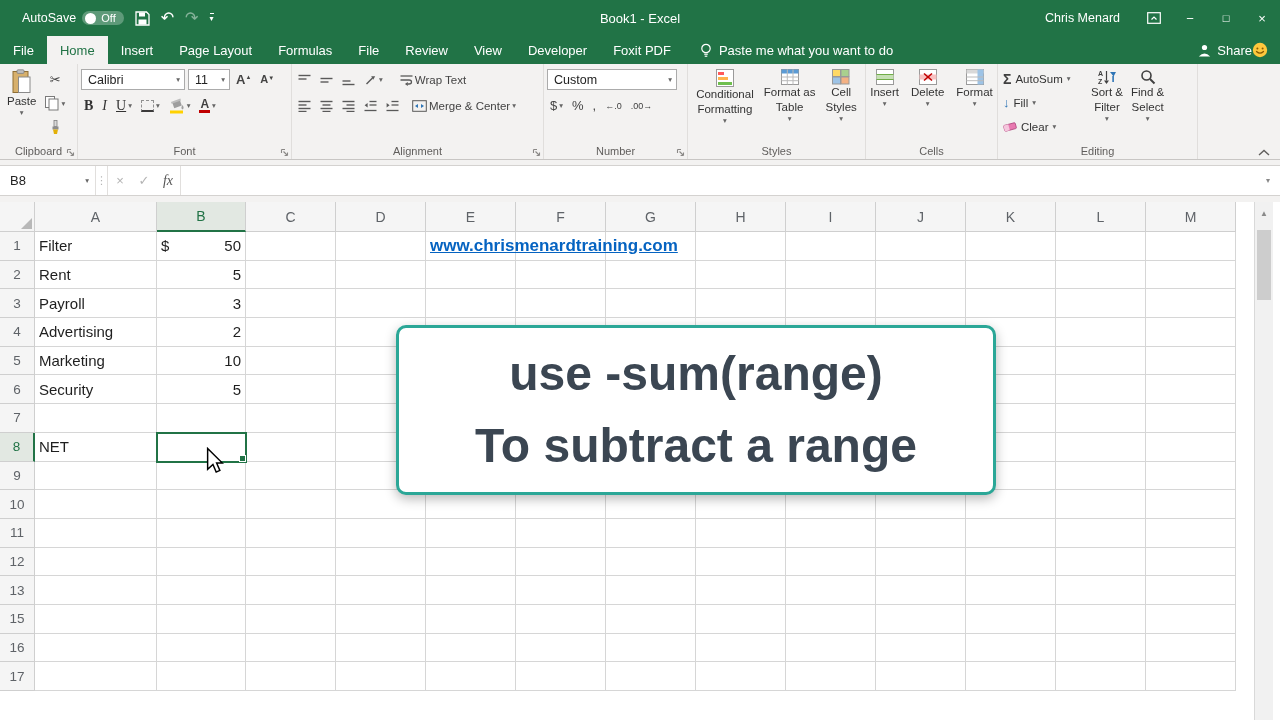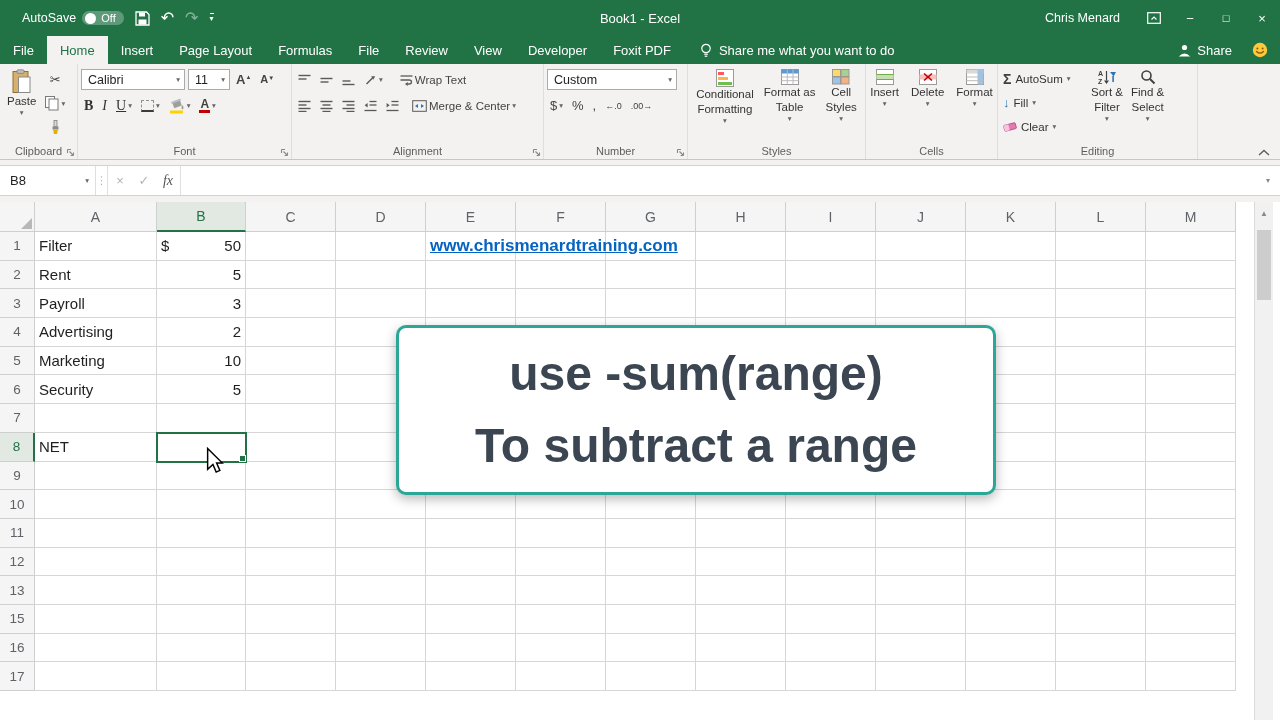--- a/index.html
+++ b/index.html
@@ -23,21 +23,21 @@
   .wbtn { width:36px; height:100%; display:flex; align-items:center; justify-content:center;
     font-size:13px; }
   .maxglyph { font-size:11px; }
 
   
   .tabrow { height:28px; background:#217346; display:flex; align-items:stretch;
     color:#fff; font-size:13px; }
   .tab { padding:0 13px; display:flex; align-items:center; white-space:nowrap; }
   .tab.active { background:#f3f2f1; color:#217346; }
   .tellme { display:flex; align-items:center; gap:7px; margin-left:16px; white-space:nowrap; }
-  .tabright { margin-left:auto; display:flex; align-items:center; gap:20px; padding-right:12px; }
+  .tabright { margin-left:auto; display:flex; align-items:center; padding-right:12px; }
   .share { display:flex; align-items:center; gap:6px; }
 
   
   .ribbon { height:96px; background:#f3f2f1; border-bottom:1px solid #c8c6c4;
     display:flex; position:relative; }
   .rgroup { position:relative; border-right:1px solid #e0dedc; display:flex;
     flex-direction:column; padding:2px 3px 0; }
   .gcontent { flex:1; display:flex; }
   .glabel { height:16px; font-size:11px; color:#605e5c; display:flex;
     align-items:center; justify-content:center; }
@@ -190,21 +190,21 @@
   <div class="tab">Review</div>
   <div class="tab">View</div>
   <div class="tab">Developer</div>
   <div class="tab">Foxit PDF</div>
   <div class="tellme">
     <svg width="12" height="15">
         <circle cx="6" cy="5.5" r="4.2" fill="none" stroke="#fff" stroke-width="1.2"></circle>
         <line x1="4.2" y1="11.2" x2="7.8" y2="11.2" stroke="#fff" stroke-width="1.2"></line>
         <line x1="4.7" y1="13.2" x2="7.3" y2="13.2" stroke="#fff" stroke-width="1.2"></line>
       </svg>
-    <span>Share me what you want to do</span>
+    <span>Paste me what you want to do</span>
   </div>
   <div class="tabright">
     <div class="share">
       <svg width="13" height="13">
           <circle cx="6.5" cy="3.5" r="2.6" fill="#fff"></circle>
           <path d="M0.8 12.5 Q6.5 6.5 12.2 12.5 Z" fill="#fff"></path>
         </svg>
       <span>Share</span>
     </div>
     <div style="line-height:0;">

